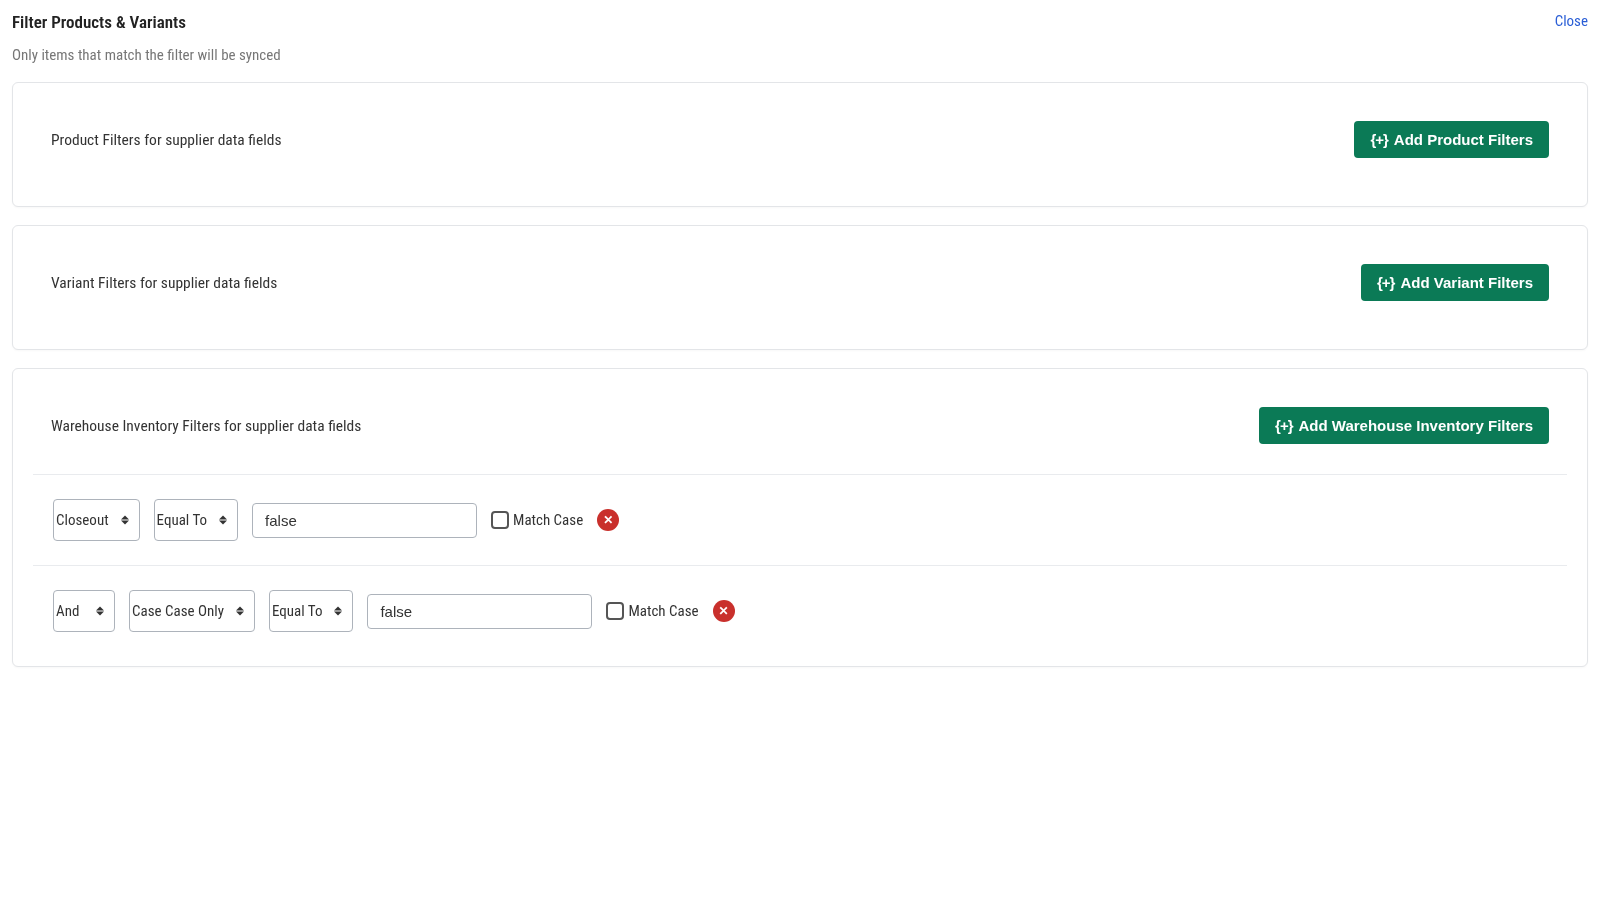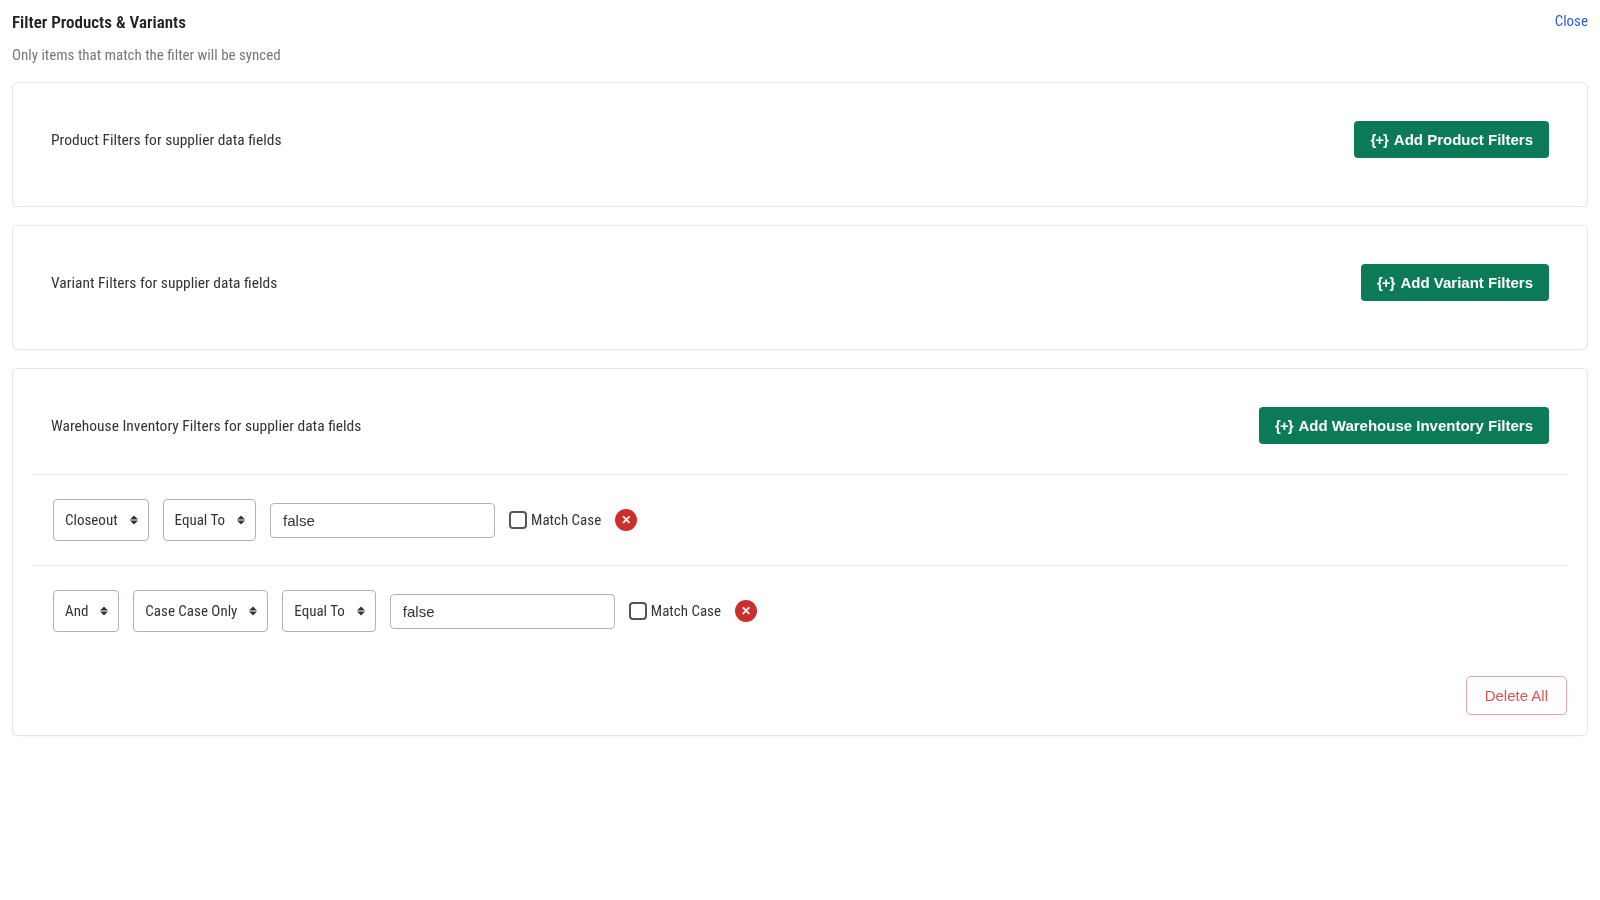--- a/index.html
+++ b/index.html
@@ -81,21 +81,21 @@
     border-top: 1px solid #e9ebee;
   }
   .select {
     position: relative;
     border: 1px solid #adb3bb;
     border-radius: 4px;
     height: 42px;
     background: #fff;
     display: inline-flex;
     align-items: center;
-    padding: 0 30px 0 11px;
+    padding: 0 30px 0 2px;
     cursor: pointer;
     font-size: 15px;
     color: #333;
   }
   .select .sort-icon {
     position: absolute;
     right: 10px;
     top: 50%;
     transform: translateY(-50%);
     display: flex;
@@ -257,16 +257,13 @@
       <label class="check-label-group">
         <span class="checkbox"></span>
         <span class="check-label">Match Case</span>
       </label>
       <span class="del-circle">
         <span>✕</span>
       </span>
     </div>
   </div>
 
-  <div class="card-footer">
-    <button class="btn-outline-red">Delete All</button>
-  </div>
 </div>
 
 </body></html>

